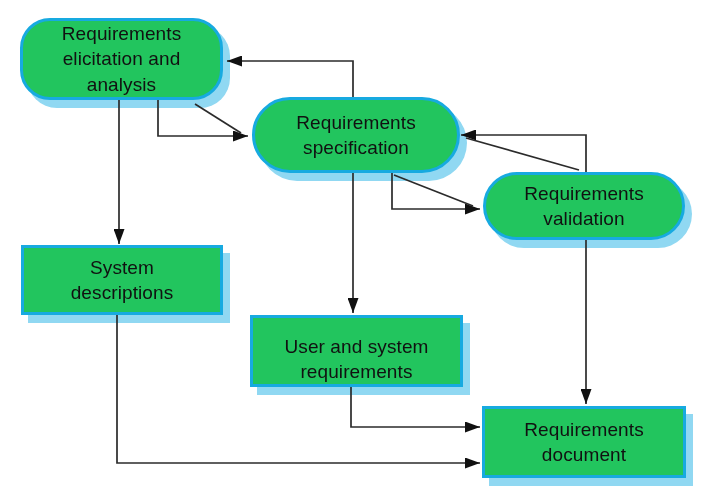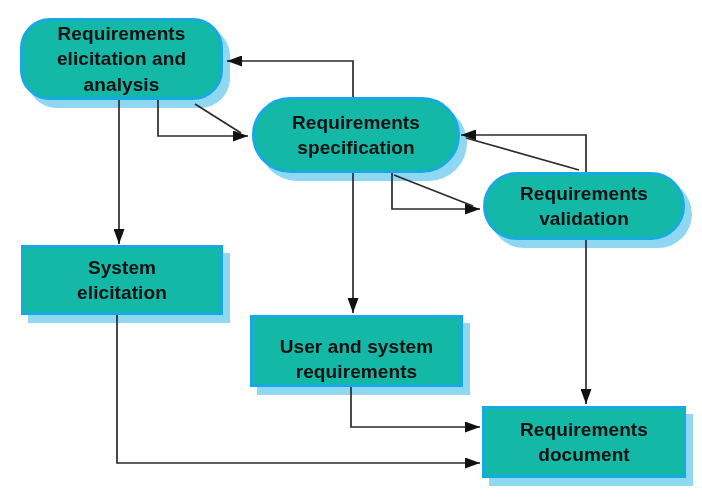--- a/index.html
+++ b/index.html
@@ -11,26 +11,25 @@
     font-family:"Liberation Sans", sans-serif;
   }
   .arrows{
     position:absolute;left:0;top:0;width:702px;height:500px;
     z-index:5;pointer-events:none;
   }
   .node{
     position:absolute;
     box-sizing:border-box;
     border:3px solid #17AAE0;
-    background:#14b8a6;
+    background:#22c55e;
     box-shadow:7px 8px 0 #90D8F2;
     display:flex;align-items:center;justify-content:center;
     text-align:center;
     z-index:1;
-    font-weight:bold;
   }
   .node .lbl{
     font-size:19px;
     line-height:1.32;
     color:#111111;
     white-space:pre-line;
     letter-spacing:0.1px;
   }
   #n-elicitation{left:20px;top:18px;width:203px;height:82px;border-radius:30px;}
   #n-specification{left:252px;top:97px;width:208px;height:76px;border-radius:38px;}
@@ -95,21 +94,21 @@
 specification</div>
   </div>
 
   <div class="node" id="n-validation">
     <div class="lbl">Requirements
 validation</div>
   </div>
 
   <div class="node" id="n-sysdesc">
     <div class="lbl">System
-elicitation</div>
+descriptions</div>
   </div>
 
   <div class="node" id="n-userreq">
     <div class="lbl">User and system
 requirements</div>
   </div>
 
   <div class="node" id="n-reqdoc">
     <div class="lbl">Requirements
 document</div>

